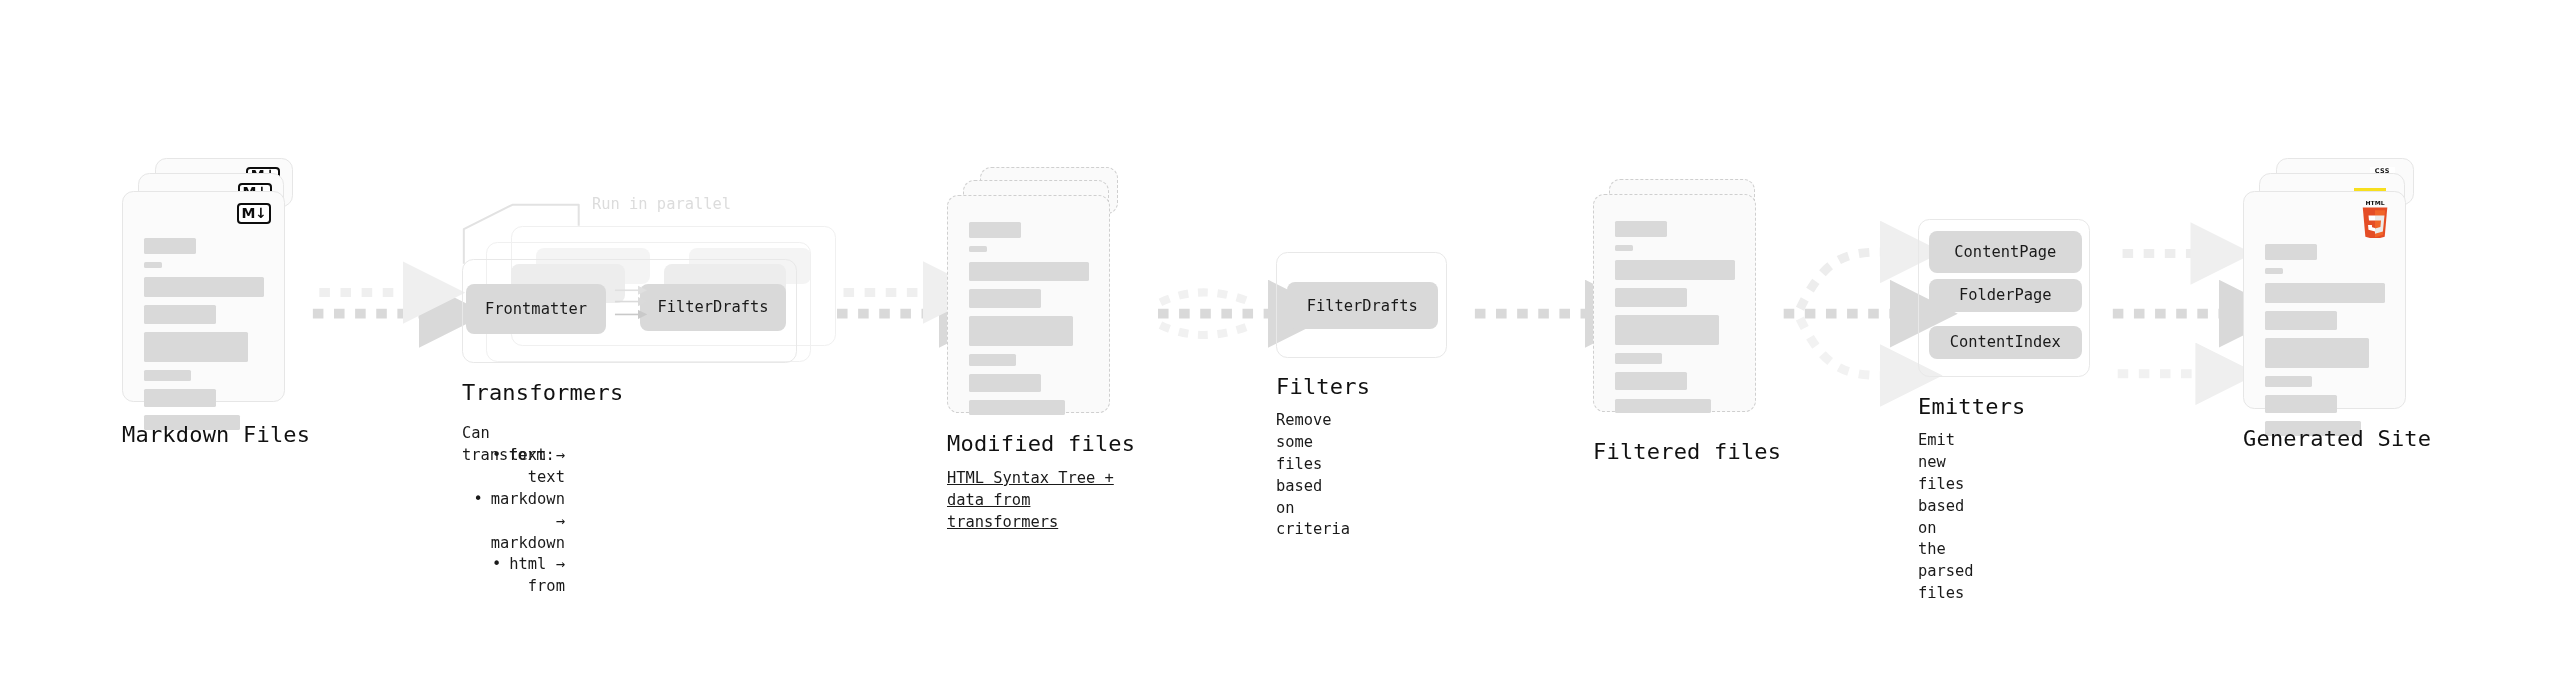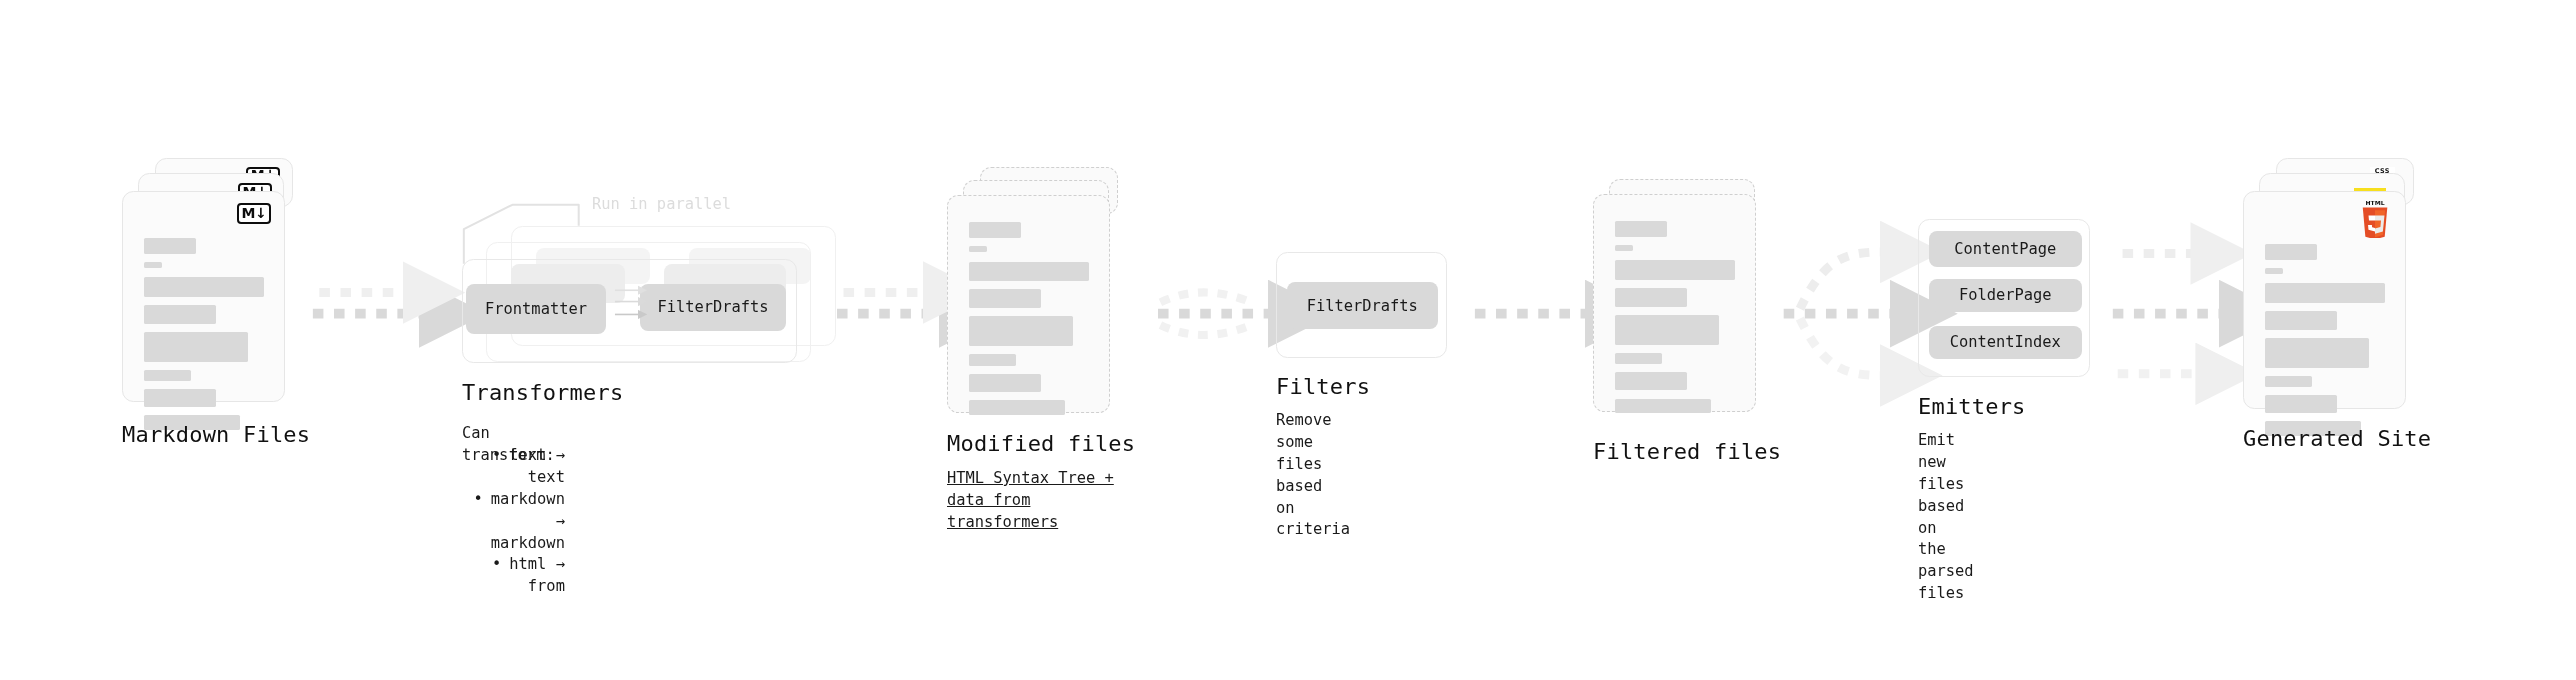--- a/index.html
+++ b/index.html
@@ -319,21 +319,21 @@
         </div>
       </div>
     </div>
 
     <div class="caption title" style="left:0px; top:260px;">Filtered files</div>
   </div>
 
   <div class="node" style="left:1918px; top:219px;">
 
     <div class="groupbox" style="left:0px; top:0px; width:172px; height:158px;">
-      <div class="chip" style="left:9.8px; top:11.4px; width:153px; height:36px;">ContentPage</div>
+      <div class="chip" style="left:9.8px; top:11.4px; width:153px; height:42px;">ContentPage</div>
       <div class="chip" style="left:9.8px; top:59px; width:153px; height:32.5px;">FolderPage</div>
       <div class="chip" style="left:9.8px; top:106px; width:153px; height:32.5px;">ContentIndex</div>
     </div>
 
     <div class="caption title" style="left:0px; top:175px;">Emitters</div>
     <div class="caption subtitle" style="left:0px; top:211px;">Emit new files based on
 the parsed files</div>
   </div>
 
   <div class="node" style="left:2243px; top:158px;">

